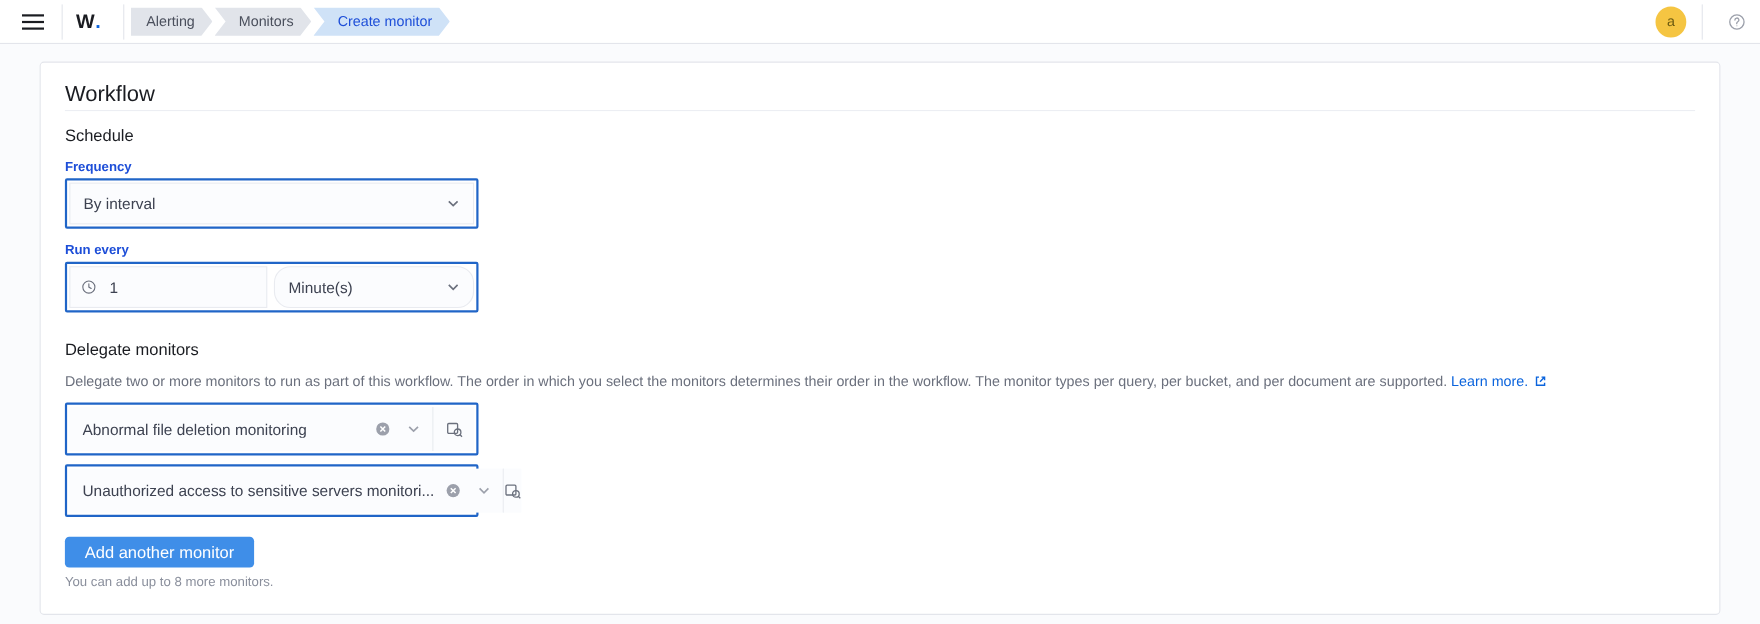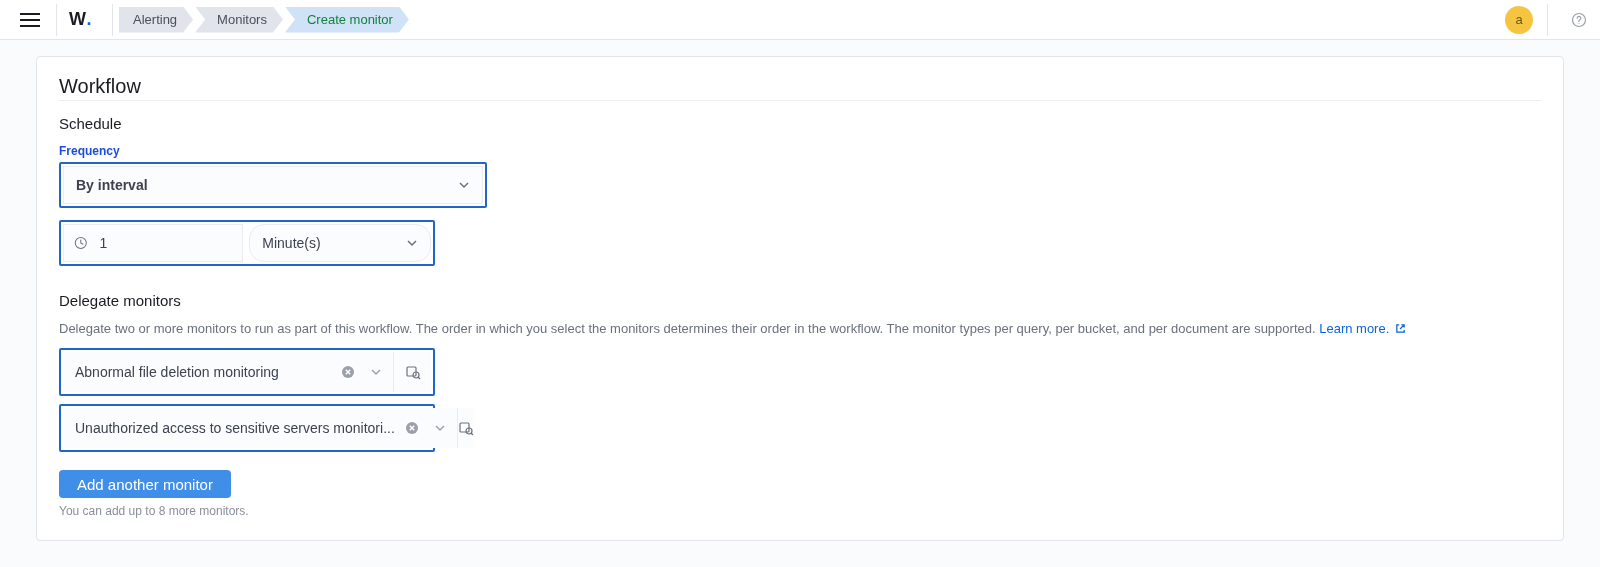--- a/index.html
+++ b/index.html
@@ -48,21 +48,21 @@
     cursor: pointer;
     margin-right: 2px;
     clip-path: polygon(0 0, calc(100% - 10px) 0, 100% 50%, calc(100% - 10px) 100%, 0 100%, 10px 50%);
   }
   .crumb:first-child {
     padding-left: 14px;
     clip-path: polygon(0 0, calc(100% - 10px) 0, 100% 50%, calc(100% - 10px) 100%, 0 100%);
   }
   .crumb.active {
     background: #cfe2f7;
-    color: #15803d;
+    color: #1d4ed8;
   }
   .topbar-spacer { flex: 1; }
   .avatar {
     width: 28px; height: 28px; border-radius: 50%;
     background: #f5c542;
     color: #6b5a10;
     display:flex; align-items:center; justify-content:center;
     font-size: 13px; font-weight: 500;
     cursor: pointer;
   }
@@ -99,21 +99,21 @@
     font-weight: 700;
     color: #1d4ed8;
     margin-bottom: 4px;
   }
   .highlight-wrap {
     border: 2px solid #2065c7;
     border-radius: 2px;
     padding: 2px;
     display: flex;
   }
-  .freq-row { width: 428px; margin-bottom: 12px; font-weight: bold; }
+  .freq-row { width: 376px; margin-bottom: 12px; }
   .select {
     flex:1;
     height: 38px;
     border: 1px solid #e9ebf0;
     background: #fbfcfe;
     display:flex; align-items:center; justify-content:space-between;
     padding: 0 12px;
     font-size: 14px;
     color: #3d4251;
     cursor: pointer;
@@ -234,20 +234,21 @@
   <div class="field-label">Frequency</div>
   <div class="highlight-wrap freq-row">
     <div class="select">
       <span>By interval</span>
       <svg class="chev" viewBox="0 0 12 12" fill="none" stroke="currentColor" stroke-width="1.5">
           <path d="M2 4l4 4 4-4"></path>
         </svg>
     </div>
   </div>
 
+  <div class="field-label">Run every</div>
   <div class="highlight-wrap" style="width:376px;">
     <div class="run-row" style="width:100%;">
       <div class="num-input-wrap">
         <svg class="clock" viewBox="0 0 16 16" fill="none" stroke="currentColor" stroke-width="1.2">
           <circle cx="8" cy="8" r="6.5"></circle>
             <path d="M8 4.5V8l2.5 1.5" stroke-linecap="round"></path>
         </svg>
         <input class="num-input" value="1" style="">
       </div>
       <div class="select unit-select-wrap" style="border-left:1px solid #e9ebf0;border-radius:15px;">

